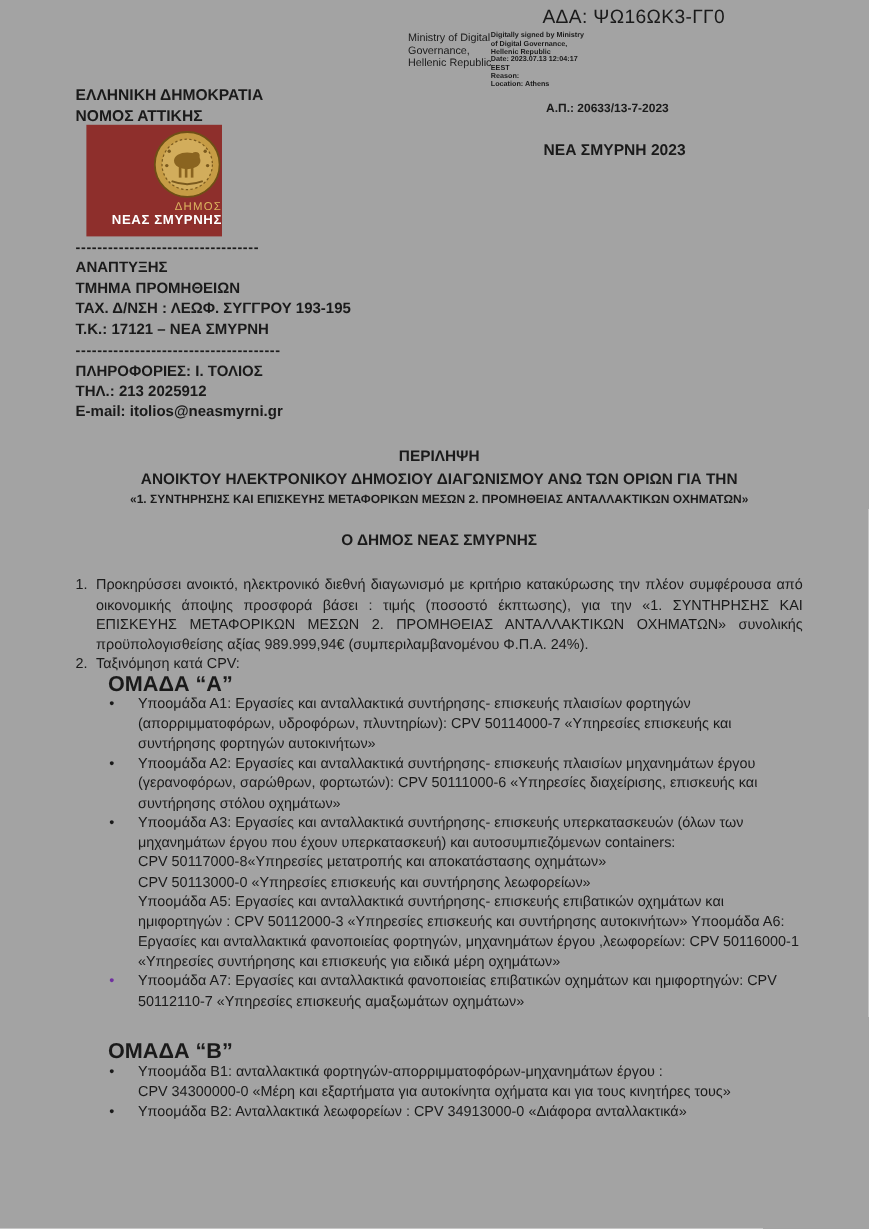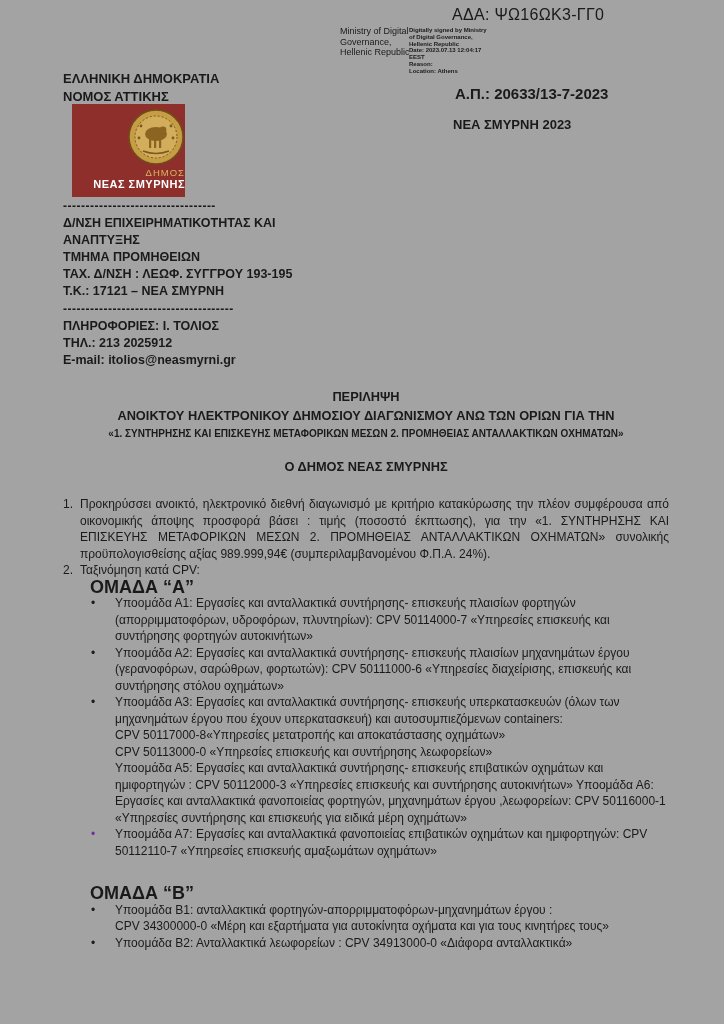--- a/index.html
+++ b/index.html
@@ -11,21 +11,21 @@
   .ada { position:absolute; left:452px; top:6px; font-size:16px; letter-spacing:.3px; }
   .ministry {
     position:absolute; left:340px; top:26px; width:70px;
     font-size:9px; font-weight:normal; line-height:10.5px; white-space:pre-line;
   }
   .sig-details {
     position:absolute; left:409px; top:27px; width:115px;
     font-size:6px; font-weight:bold; line-height:6.8px; white-space:pre-line;
   }
   .hdr-left { position:absolute; left:63px; top:70px; font-size:13px; font-weight:bold; line-height:17.5px; }
-  .protocol { position:absolute; left:455px; top:85px; font-size:15px; font-weight:bold; }
+  .protocol { position:absolute; left:455px; top:85px; font-size:10px; font-weight:bold; }
   .place-year { position:absolute; left:453px; top:117px; font-size:13px; font-weight:bold; }
   
   .logo {
     position:absolute; left:72px; top:104px; width:113px; height:93px;
     display:flex; flex-direction:column; align-items:flex-end; justify-content:flex-start;
   }
   .logo-seal { margin-top:4px; flex:none; }
   .logo-line1 { font-size:9.5px; letter-spacing:1px; line-height:11px; margin-top:1px; }
   .logo-line2 { font-size:11px; font-weight:bold; letter-spacing:.5px; line-height:13px; color:#ffffff; }
   
@@ -89,21 +89,20 @@
     </svg>
     <div class="logo-line1" style="color: rgb(220, 181, 96);">ΔΗΜΟΣ</div>
     <div class="logo-line2">ΝΕΑΣ ΣΜΥΡΝΗΣ</div>
   </div>
 
   <div class="content">
 
     <div class="divider">----------------------------------</div>
 
     <div>
-      <div class="dept-line">Δ/ΝΣΗ ΕΠΙΧΕΙΡΗΜΑΤΙΚΟΤΗΤΑΣ ΚΑΙ</div>
       <div class="dept-line">ΑΝΑΠΤΥΞΗΣ</div>
       <div class="dept-line">ΤΜΗΜΑ ΠΡΟΜΗΘΕΙΩΝ</div>
       <div class="dept-line">ΤΑΧ. Δ/ΝΣΗ : ΛΕΩΦ. ΣΥΓΓΡΟΥ 193-195</div>
       <div class="dept-line">Τ.Κ.: 17121 – ΝΕΑ ΣΜΥΡΝΗ</div>
     </div>
 
     <div class="divider divider2">--------------------------------------</div>
 
     <div>
       <div class="contact-line">ΠΛΗΡΟΦΟΡΙΕΣ: Ι. ΤΟΛΙΟΣ</div>

